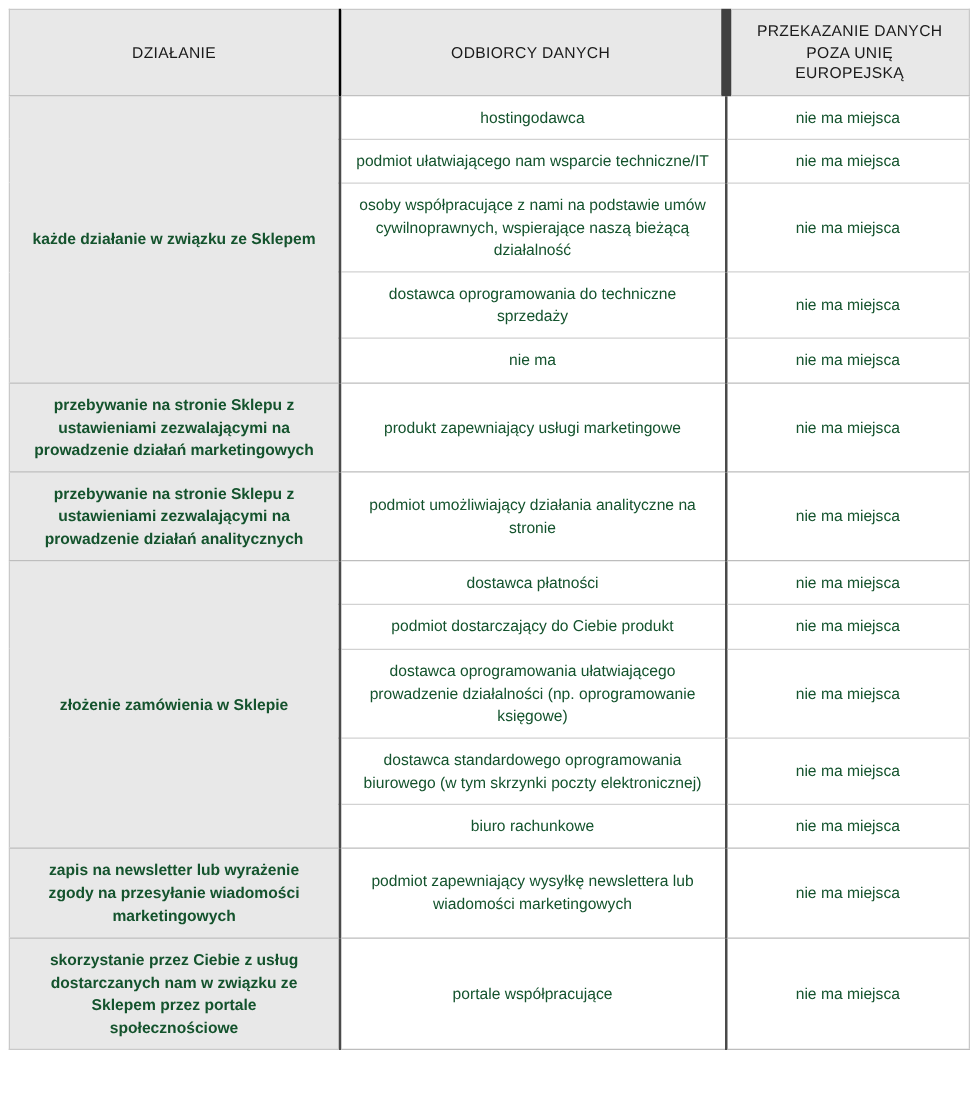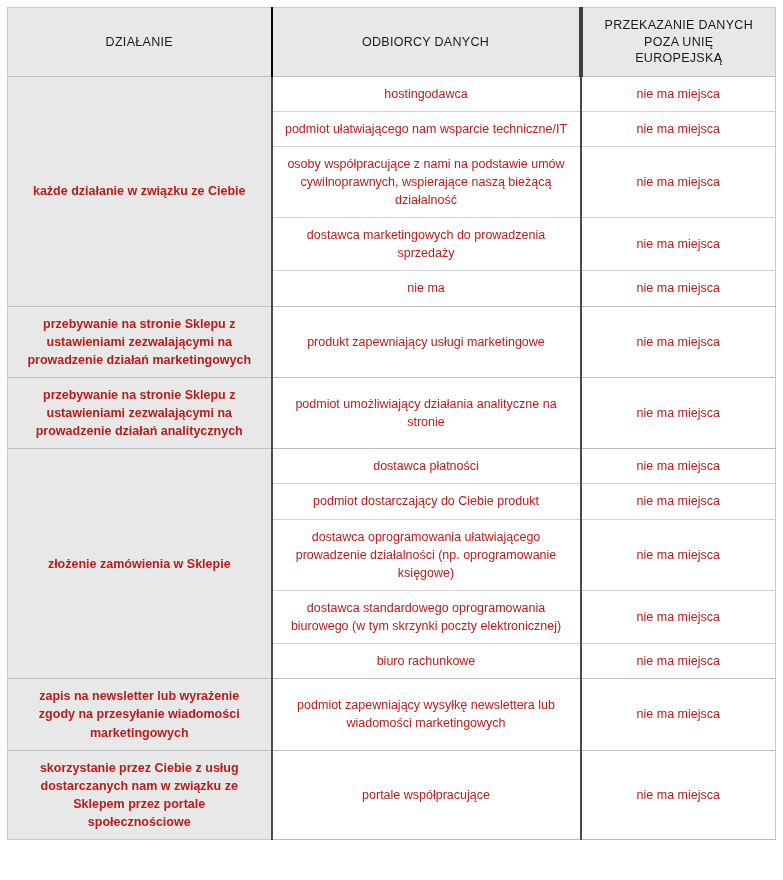--- a/index.html
+++ b/index.html
@@ -49,33 +49,33 @@
     vertical-align: middle;
     padding: 9px 10px;
     height: 52px;
     box-sizing: border-box;
     border-bottom: 1px solid #c0c0c0;
   }
   thead th.th-action {
     border-right: 2px solid #000000;
   }
   thead th.th-recipients {
-    border-right: 4px solid #404040;
+    border-right: 8px solid #404040;
   }
 
   
   tbody td {
     font-size: 12.5px;
     line-height: 1.45;
     vertical-align: middle;
     text-align: center;
     padding: 8px 12px;
     box-sizing: border-box;
     background: #ffffff;
-    color: #b91c1c;
+    color: #14532d;
   }
 
   td.cell-action {
     background: #e8e8e8;
     font-weight: bold;
     font-size: 12.5px;
     line-height: 1.45;
     padding: 8px 16px;
     border-right: 2px solid #4a4a4a;
     border-bottom: 1px solid #bdbdbd;
@@ -119,34 +119,34 @@
         <th class="th-recipients">ODBIORCY DANYCH</th>
         <th class="th-transfer">
           <span class="nowrap-block">PRZEKAZANIE DANYCH</span>
           <span class="nowrap-block">POZA UNIĘ</span>
           <span class="nowrap-block">EUROPEJSKĄ</span>
         </th>
       </tr>
     </thead>
     <tbody id="table-body">
         <tr>
-          <td class="cell-action" rowspan="5">każde działanie w związku ze Ciebie</td>
+          <td class="cell-action" rowspan="5">każde działanie w związku ze Sklepem</td>
           <td class="cell-recipient">hostingodawca</td>
           <td class="cell-transfer">nie ma miejsca</td>
         </tr>
         <tr>
           <td class="cell-recipient">podmiot ułatwiającego nam wsparcie techniczne/IT</td>
           <td class="cell-transfer">nie ma miejsca</td>
         </tr>
         <tr>
           <td class="cell-recipient">osoby współpracujące z nami na podstawie umów cywilnoprawnych, wspierające naszą bieżącą działalność</td>
           <td class="cell-transfer">nie ma miejsca</td>
         </tr>
         <tr>
-          <td class="cell-recipient">dostawca marketingowych do prowadzenia sprzedaży</td>
+          <td class="cell-recipient">dostawca oprogramowania do techniczne sprzedaży</td>
           <td class="cell-transfer">nie ma miejsca</td>
         </tr>
         <tr class="group-end">
           <td class="cell-recipient">nie ma</td>
           <td class="cell-transfer">nie ma miejsca</td>
         </tr>
         <tr class="group-end">
           <td class="cell-action" rowspan="1">przebywanie na stronie Sklepu z ustawieniami zezwalającymi na prowadzenie działań marketingowych</td>
           <td class="cell-recipient">produkt zapewniający usługi marketingowe</td>
           <td class="cell-transfer">nie ma miejsca</td>

